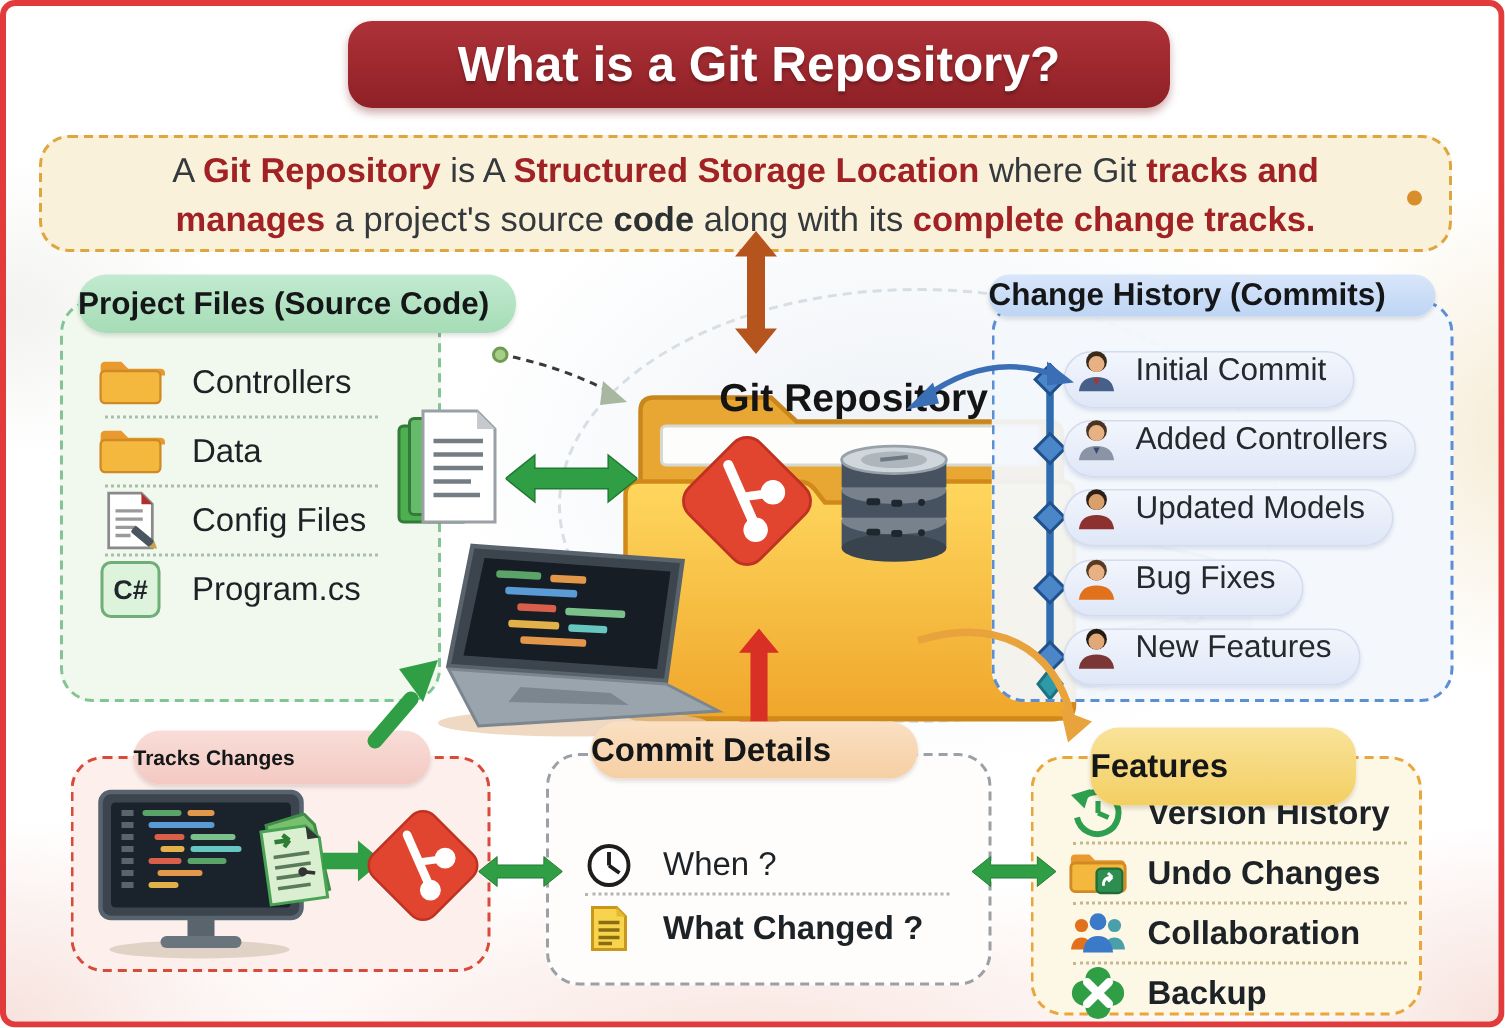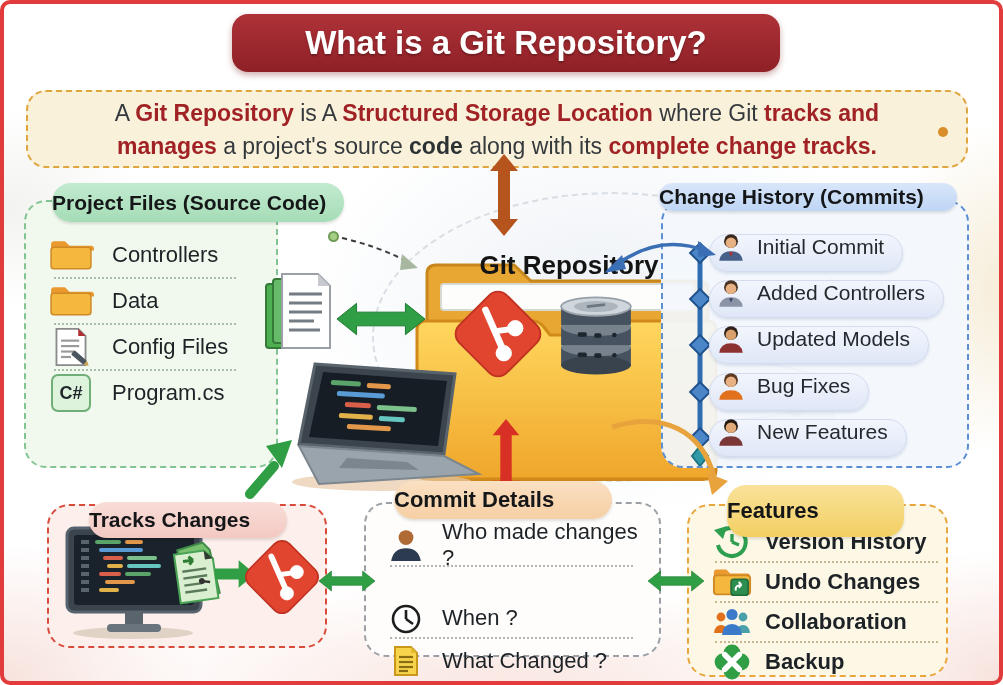--- a/index.html
+++ b/index.html
@@ -35,47 +35,47 @@
   .dot-orange{left:934px;top:123px;width:10px;height:10px;border-radius:50%;background:#d98e2b;}
   .dot-green{left:324px;top:227px;width:11px;height:11px;border-radius:50%;background:#a6cf86;border:2px solid #6f9b54;z-index:6;}
   
   .panel{border-radius:22px;z-index:4;}
   .pill{
     position:absolute;display:flex;align-items:center;justify-content:flex-start;
     border-radius:19px;font-weight:bold;color:#141618;z-index:5;
     box-shadow:0 2px 3px rgba(0,0,0,.12);
   }
   
-  .p-files{left:20px;top:196px;width:254px;height:268px;background:#f1f9ee;border:2px dashed #82c493;}
+  .p-files{left:36px;top:196px;width:254px;height:268px;background:#f1f9ee;border:2px dashed #82c493;}
   .p-files-pill{left:48px;top:179px;width:292px;height:39px;background:linear-gradient(#c2ead0,#a5dcb6);font-size:21px;}
   .pf-rows{position:absolute;left:0;top:30px;width:100%;}
   .pf-row{display:flex;align-items:center;gap:18px;height:46px;padding:0 14px 0 22px;}
   .pf-row .sep-line{position:absolute;left:28px;right:40px;border-bottom:2px dotted #a9bfa9;margin-top:45px;}
   .pf-label{font-size:22px;color:#1d2226;}
   .icon-44{width:46px;height:40px;flex:0 0 46px;display:flex;align-items:center;justify-content:center;}
   
   .p-hist{left:657px;top:196px;width:308px;height:268px;background:rgba(243,247,253,.92);border:2px dashed #5b8fd4;}
   .p-hist-pill{left:655px;top:179px;width:298px;height:28px;background:linear-gradient(#d9e6fa,#bdd5f4);font-size:21px;}
   .ch-row{position:absolute;left:46px;display:flex;align-items:center;}
   .ch-pill{
     display:inline-flex;align-items:center;gap:10px;height:38px;border-radius:19px;
     background:linear-gradient(#f2f5fc,#dfe7f7);border:1px solid #d3dcef;
     padding:0 18px 12px 5px;box-shadow:0 2px 3px rgba(90,110,160,.18);
   }
   .ch-label{font-size:21px;color:#24292e;}
   
   .p-tracks{left:43px;top:500px;width:280px;height:144px;background:#fdefec;border:2px dashed #d84b3a;}
-  .p-tracks-pill{left:85px;top:483px;width:198px;height:36px;background:linear-gradient(#f9ddd8,#f3c9c2);font-size:21px;margin-top:15px;}
+  .p-tracks-pill{left:85px;top:483px;width:198px;height:36px;background:linear-gradient(#f9ddd8,#f3c9c2);font-size:14px;}
   .p-commit{left:360px;top:498px;width:297px;height:155px;background:#fffdfb;border:2px dashed #9aa0a6;}
   .p-commit-pill{left:390px;top:477px;width:218px;height:38px;background:linear-gradient(#fae0c2,#f6cfa4);font-size:22px;}
   .cd-rows{position:absolute;left:0;top:20px;width:100%;}
   .cd-row{display:flex;align-items:center;gap:16px;height:42px;padding:0 12px 0 20px;}
   .cd-row .sep-line{position:absolute;left:24px;right:26px;border-bottom:2px dotted #b4b4b4;margin-top:41px;}
   .cd-label{font-size:22px;color:#1d2226;}
-  .cd-label.bold{font-weight:normal;}
+  .cd-label.bold{font-weight:bold;}
   .p-feat{left:683px;top:500px;width:261px;height:173px;background:#fdf7e6;border:2px dashed #e8a63c;}
   .p-feat-pill{left:723px;top:481px;width:177px;height:52px;background:linear-gradient(#f9e29a,#f3cf62);font-size:22px;}
   .ft-rows{position:absolute;left:10px;top:16px;width:100%;}
   .ft-row{display:flex;align-items:center;gap:13px;height:40px;padding:0 8px 0 13px;}
   .ft-row .sep-line{position:absolute;left:16px;right:18px;border-bottom:2px dotted #c5b88f;margin-top:39px;}
   .ft-label{font-size:22px;font-weight:bold;color:#1d2226;}
   .icon-36{width:40px;height:36px;flex:0 0 40px;display:flex;align-items:center;justify-content:center;}
   
   .deco-circle{left:368px;top:188px;width:480px;height:290px;border:2px dashed #ccd5dd;border-radius:50%;z-index:0;opacity:.75;}
   .z1{z-index:1;} .z2{z-index:2;} .z3{z-index:3;} .z6{z-index:6;}
@@ -401,30 +401,20 @@
           </g>
       </svg>
     </div>
   </div>
   <div class="pill p-tracks-pill">
     <span>Tracks Changes</span>
   </div>
 
   <div class="abs panel p-commit">
     <div class="cd-rows">
-      <div class="cd-row">
-        <span class="sep-line"></span>
-        <span class="icon-36">
-          <svg width="36" height="36" viewBox="0 0 34 34">
-              <circle cx="17" cy="10" r="7" fill="#b06a35"></circle>
-              <path d="M3,32 q2,-12 14,-12 q12,0 14,12 z" fill="#2c3b50"></path>
-            </svg>
-        </span>
-        <span class="cd-label">Who made changes ?</span>
-      </div>
       <div class="cd-row" style="height:40px;margin-top:32px;">
         <span class="sep-line" style="margin-top:39px;"></span>
         <span class="icon-36">
           <svg width="34" height="34" viewBox="0 0 34 34">
               <circle cx="17" cy="18" r="13" fill="#fff" stroke="#1d1d1d" stroke-width="2.6"></circle>
               <line x1="17" y1="18" x2="17" y2="9" stroke="#1d1d1d" stroke-width="2.6"></line>
               <line x1="17" y1="18" x2="24" y2="23" stroke="#1d1d1d" stroke-width="2.6"></line>
             </svg>
         </span>
         <span class="cd-label">When ?</span>

